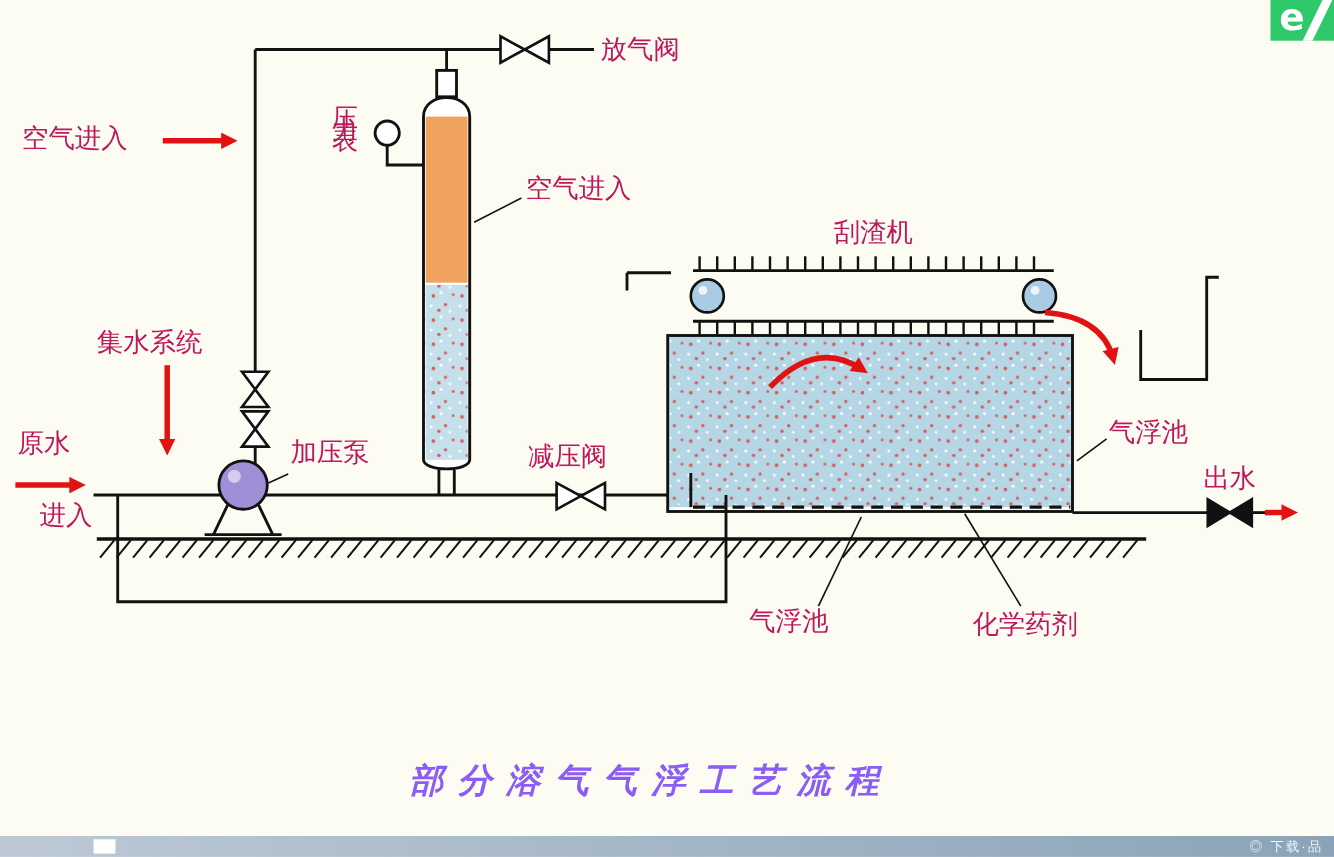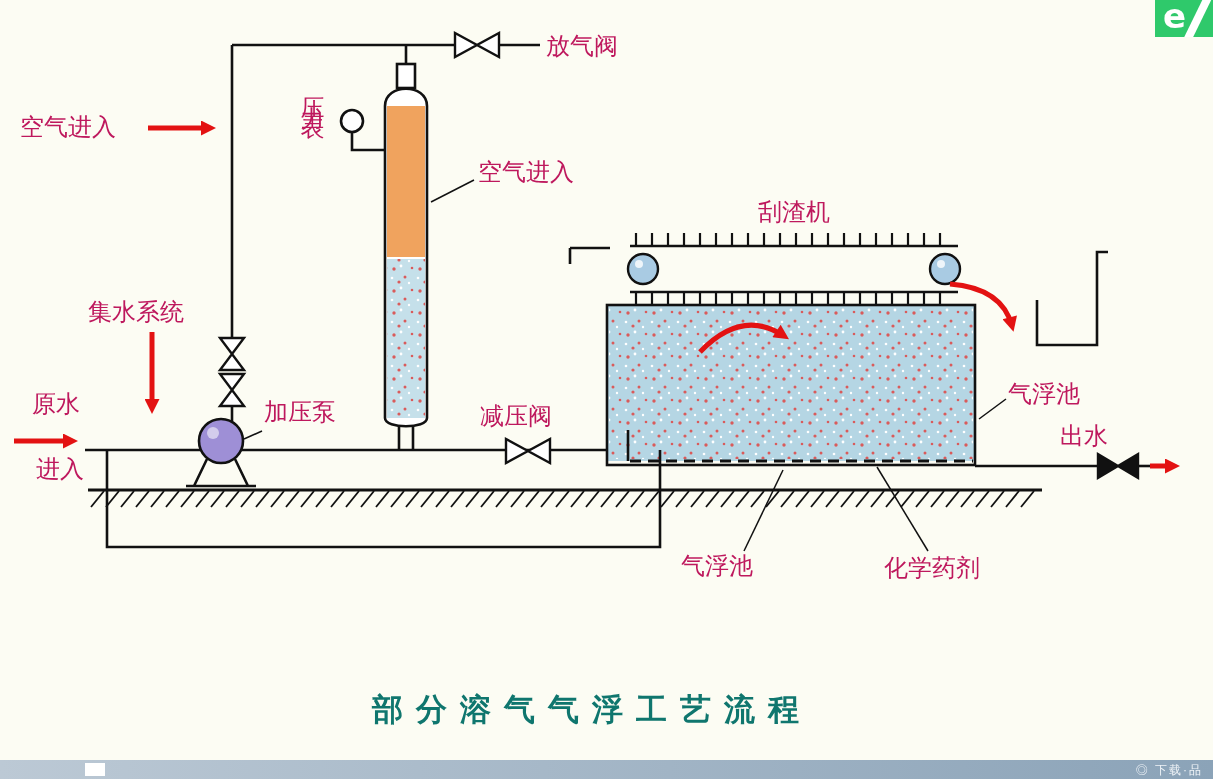--- a/index.html
+++ b/index.html
@@ -2,21 +2,21 @@
 <html><head>
 <meta charset="utf-8">
 <style>
   html,body{margin:0;padding:0;background:#e9e9e9;}
   .stage{position:relative;width:1213px;height:779px;background:#fcfcf3;overflow:hidden;
          font-family:"Liberation Serif",serif;}
   .stage svg{position:absolute;left:0;top:0;}
   .lbl{position:absolute;font-size:24px;color:#be185d;white-space:nowrap;line-height:1.15;}
   .lbl.vert{writing-mode:vertical-rl;letter-spacing:9px;}
   .title{position:absolute;left:372px;top:689px;font-size:31px;font-weight:bold;
-         letter-spacing:13px;color:#0f766e;}
+         letter-spacing:13px;color:#8b5cf6;font-style:italic;}
   .logo{position:absolute;top:0;right:0;width:58px;height:37px;background:#2fc96b;overflow:hidden;}
   .logo .letter{position:absolute;left:8px;top:-4px;color:#fff;font-size:34px;font-weight:bold;
                 font-family:"DejaVu Sans",sans-serif;}
   .logo .stripe{position:absolute;right:12px;top:-9px;width:8px;height:58px;background:#fff;
                 transform:rotate(26deg);}
   .footer{position:absolute;left:0;right:0;bottom:0;height:19px;
           background:linear-gradient(90deg,#bcc9d5,#8ba3b8);margin-top:43px;}
   .footer .chip{position:absolute;left:85px;top:3px;width:20px;height:13px;background:#fff;}
   .footer .ftext{position:absolute;right:10px;top:2px;font-size:12px;color:#f0f4f8;
                  letter-spacing:2px;font-family:"Liberation Sans",sans-serif;}
@@ -223,26 +223,26 @@
       <path d="M950,284 Q1002,288 1012,326" marker-end="url(#arrowR)"></path>
     </g>
   </svg>
 
   <div class="lbl" style="left:20px;top:114px">空气进入</div>
   <div class="lbl" style="left:546px;top:33px">放气阀</div>
   <div class="lbl vert" style="left:298px;top:78px">压力表</div>
   <div class="lbl" style="left:478px;top:159px">空气进入</div>
   <div class="lbl" style="left:758px;top:199px">刮渣机</div>
   <div class="lbl" style="left:88px;top:299px">集水系统</div>
-  <div class="lbl" style="left:32px;top:391px">原水</div>
+  <div class="lbl" style="left:16px;top:391px">原水</div>
   <div class="lbl" style="left:36px;top:456px">进入</div>
   <div class="lbl" style="left:264px;top:399px">加压泵</div>
   <div class="lbl" style="left:480px;top:403px">减压阀</div>
   <div class="lbl" style="left:1008px;top:381px">气浮池</div>
-  <div class="lbl" style="left:1060px;top:423px">出水</div>
+  <div class="lbl" style="left:1094px;top:423px">出水</div>
   <div class="lbl" style="left:681px;top:553px">气浮池</div>
   <div class="lbl" style="left:884px;top:555px">化学药剂</div>
 
   <div class="title">部分溶气气浮工艺流程</div>
 
   <div class="logo">
     <span class="stripe"></span>
     <span class="letter">e</span>
   </div>
 

